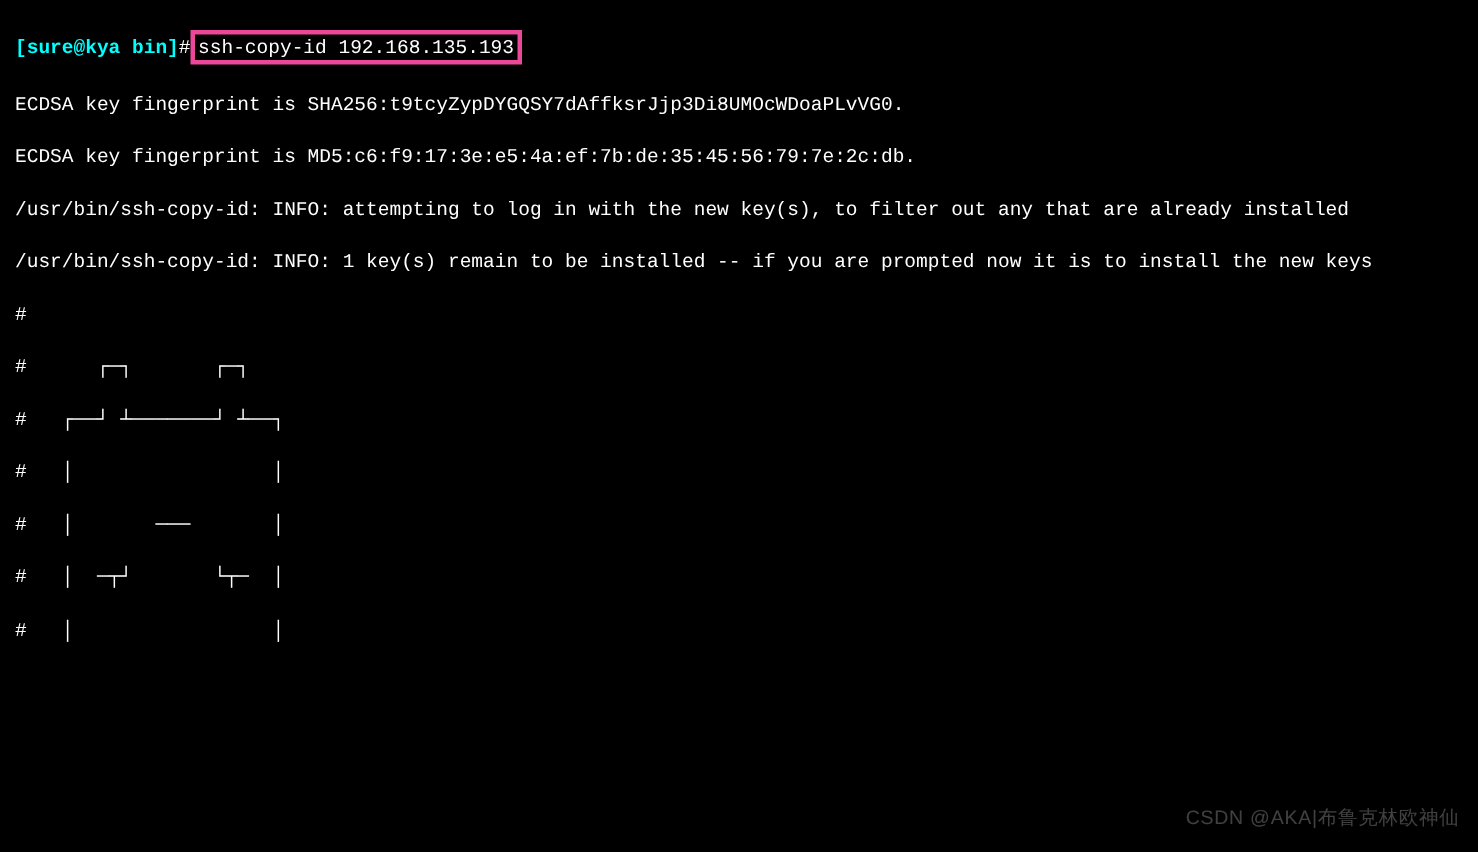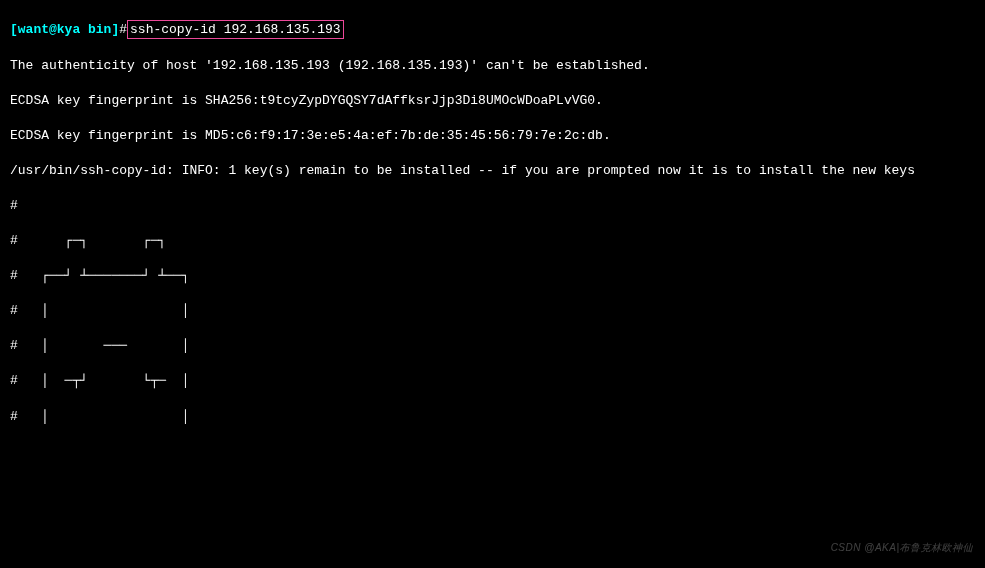--- a/index.html
+++ b/index.html
@@ -14,45 +14,44 @@
       overflow: hidden;
       position: relative;
       padding: 2px 10px;
     }
     .terminal {
       white-space: pre;
     }
     .prompt-user { color: #00ffff; font-weight: bold; }
     .prompt-sep { color: #fff; }
     .command-box {
-      border: 1px solid #ec4899;
+      border: 3px solid #ec4899;
       display: inline-block;
       padding: 0 2px;
     }
     .command-text { color: #fff; }
     .line { display: block; }
     .watermark {
       position: absolute;
       right: 12px;
       bottom: 14px;
       color: rgba(255,255,255,0.25);
       font-family: Arial, sans-serif;
-      font-size: 10px;
+      font-size: 13px;
       letter-spacing: 0.5px;
-      font-style: italic;
     }
   </style>
 </head>
 <body>
 
 <div class="terminal">
-<span class="line"><span class="prompt-user">[want@kya bin]</span><span class="prompt-sep">#</span><span class="command-box"><span class="command-text">ssh-copy-id 192.168.135.193</span></span></span>
-<span class="line">The authenticity of host '192.168.135.193 (192.168.135.193)' can't be established.</span>
+<span class="line"><span class="prompt-user">[sure@kya bin]</span><span class="prompt-sep">#</span><span class="command-box"><span class="command-text">ssh-copy-id 192.168.135.193</span></span></span>
 <span class="line">ECDSA key fingerprint is SHA256:t9tcyZypDYGQSY7dAffksrJjp3Di8UMOcWDoaPLvVG0.</span>
 <span class="line">ECDSA key fingerprint is MD5:c6:f9:17:3e:e5:4a:ef:7b:de:35:45:56:79:7e:2c:db.</span>
+<span class="line">/usr/bin/ssh-copy-id: INFO: attempting to log in with the new key(s), to filter out any that are already installed</span>
 <span class="line">/usr/bin/ssh-copy-id: INFO: 1 key(s) remain to be installed -- if you are prompted now it is to install the new keys</span>
 <span class="line">#</span>
 <span class="line">#      ┌─┐       ┌─┐</span>
 <span class="line">#   ┌──┘ ┴───────┘ ┴──┐</span>
 <span class="line">#   │                 │</span>
 <span class="line">#   │       ───       │</span>
 <span class="line">#   │  ─┬┘       └┬─  │</span>
 <span class="line">#   │                 │</span>
 
 

